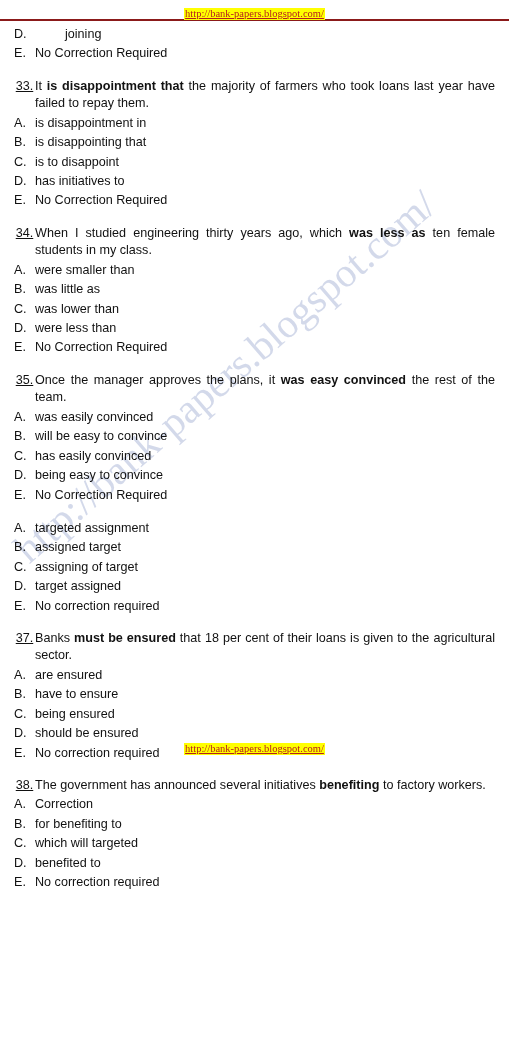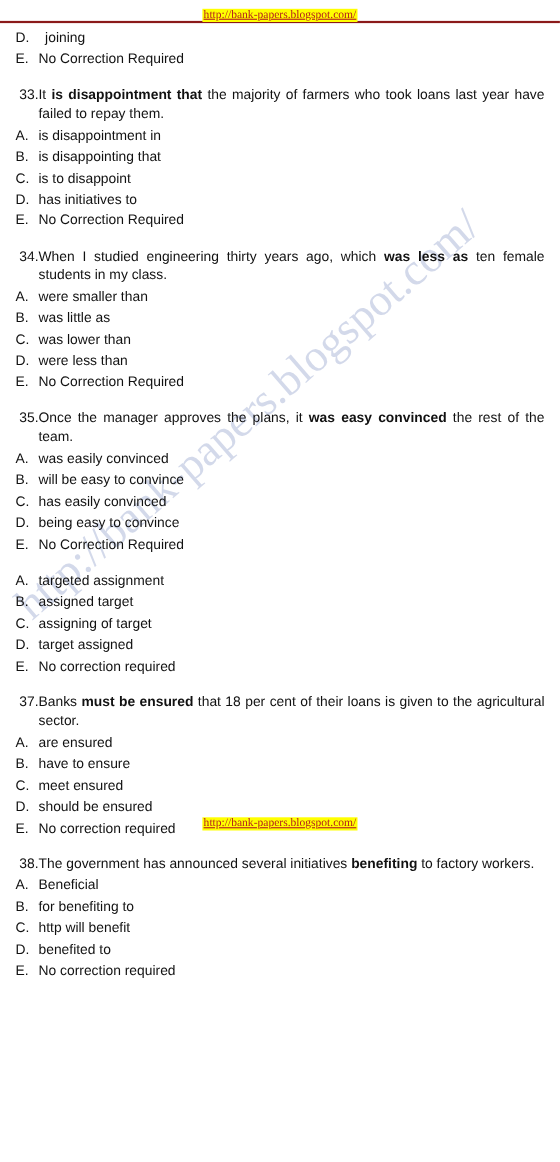--- a/index.html
+++ b/index.html
@@ -77,21 +77,22 @@
   }
   .q-line {
     display: flex;
     align-items: flex-start;
     font-size: 12.6px;
     line-height: 17.5px;
   }
   .q-num {
     width: 21px;
     flex: 0 0 21px;
-    text-align: right;
+    text-align: center;
+    text-decoration: underline;
   }
   .q-text {
     flex: 1;
     text-align: justify;
     text-justify: inter-word;
   }
   .q-text b {
     font-weight: bold;
   }
   .opt {
@@ -108,20 +109,21 @@
     flex: 1;
   }
   .opts {
     margin-top: 1px;
   }
   .lead-opts {
     margin-bottom: 14px;
   }
   .lead-opts .opt:first-child .opt-text {
     padding-left: 6px;
+    margin-left: 24px;
   }
   
   .footer {
     position: absolute;
     left: 0;
     bottom: 8px;
     width: 100%;
     text-align: center;
     z-index: 10;
   }
@@ -269,49 +271,49 @@
             <div class="opt">
               <span class="opt-letter">A.</span>
               <span class="opt-text">are ensured</span>
             </div>
             <div class="opt">
               <span class="opt-letter">B.</span>
               <span class="opt-text">have to ensure</span>
             </div>
             <div class="opt">
               <span class="opt-letter">C.</span>
-              <span class="opt-text">meet ensured</span>
+              <span class="opt-text">being ensured</span>
             </div>
             <div class="opt">
               <span class="opt-letter">D.</span>
               <span class="opt-text">should be ensured</span>
             </div>
             <div class="opt">
               <span class="opt-letter">E.</span>
               <span class="opt-text">No correction required</span>
             </div>
           </div>
         </div>
         <div class="q-block">
           <div class="q-line">
             <span class="q-num">38.</span>
             <span class="q-text"><span>The government has announced several initiatives </span><b>benefiting</b><span> to factory workers.</span></span>
           </div>
           <div class="opts">
             <div class="opt">
               <span class="opt-letter">A.</span>
-              <span class="opt-text">Beneficial</span>
+              <span class="opt-text">Correction</span>
             </div>
             <div class="opt">
               <span class="opt-letter">B.</span>
               <span class="opt-text">for benefiting to</span>
             </div>
             <div class="opt">
               <span class="opt-letter">C.</span>
-              <span class="opt-text">http will benefit</span>
+              <span class="opt-text">which will targeted</span>
             </div>
             <div class="opt">
               <span class="opt-letter">D.</span>
               <span class="opt-text">benefited to</span>
             </div>
             <div class="opt">
               <span class="opt-letter">E.</span>
               <span class="opt-text">No correction required</span>
             </div>
           </div>

